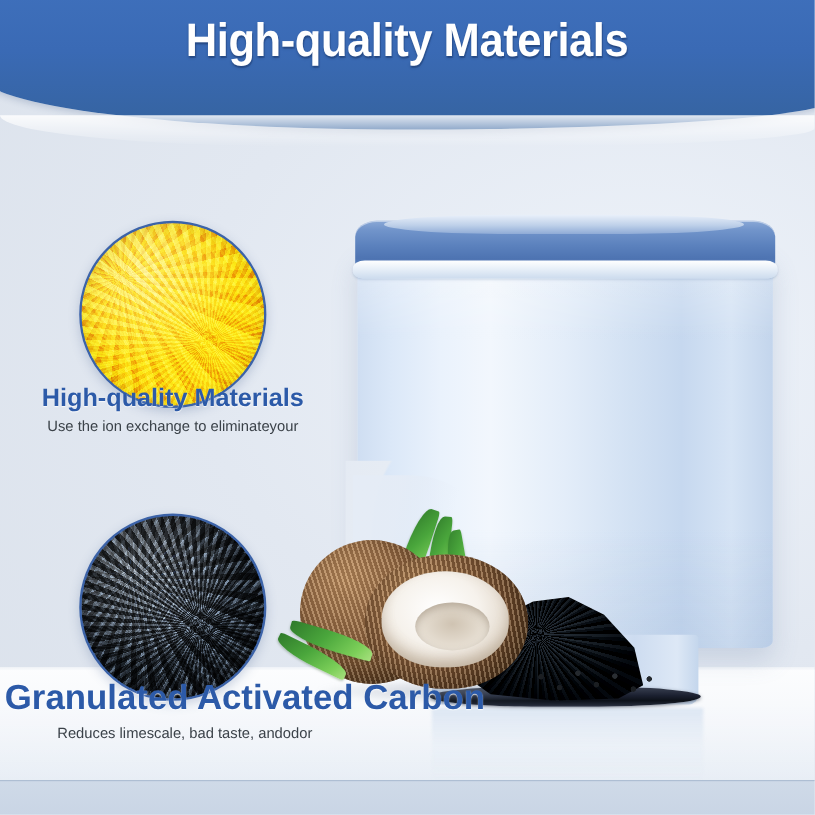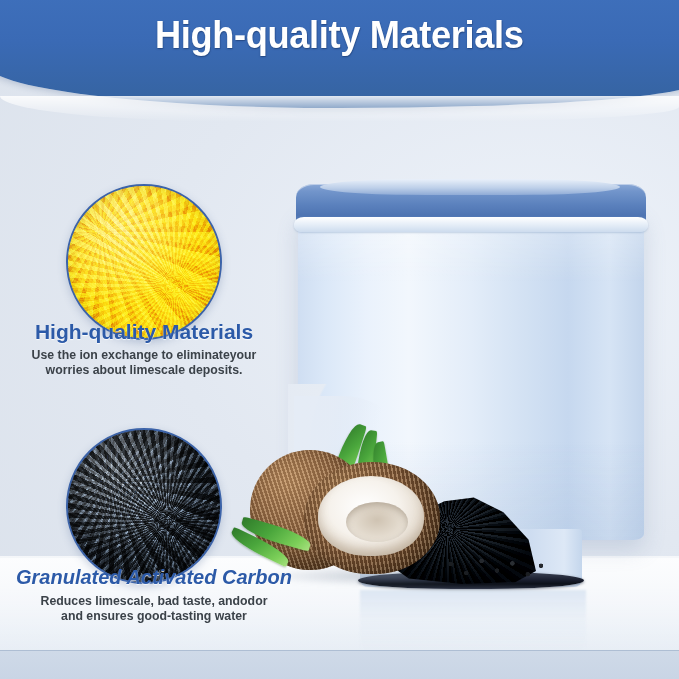--- a/index.html
+++ b/index.html
@@ -112,27 +112,26 @@
   .caption { position:absolute; text-align:center; }
   .caption-1 { left:8px; top:320px; width:272px; }
   .caption-2 { left:4px; top:566px; width:300px; }
   .cap-title {
     color:#2c5aa8;
     font-weight:bold;
     text-shadow:0 1px 1px rgba(255,255,255,.85);
     white-space:nowrap;
   }
   .caption-1 .cap-title { font-size:21px; }
-  .caption-2 .cap-title { font-size:20px;font-style:italic; }
+  .caption-2 .cap-title { font-size:29px; }
   .cap-sub {
     margin-top:4px;
     color:#3b4249;
     font-size:12.3px;
     line-height:15px;
-    font-weight:bold;
   }
   .caption-2 .cap-sub { margin-top:5px; }
 
   
   #filter { position:absolute; left:288px; top:184px; width:366px; height:400px; }
 
   .f-body {
     position:absolute; left:10px; top:26px; width:346px; height:330px;
     background:
       linear-gradient(90deg,
@@ -330,29 +329,27 @@
     <div class="leaf leaf-5"></div>
   </div>
 
   <div class="swatch swatch-resin"></div>
   <div class="swatch swatch-carbon"></div>
 
   <div class="caption caption-1">
     <div class="cap-title">High-quality Materials</div>
     <div class="cap-sub">
       <span>Use the ion exchange to eliminateyour</span><br>
-      <span>worries about limescale deposits.</span>
     </div>
   </div>
 
   <div class="caption caption-2">
     <div class="cap-title">Granulated Activated Carbon</div>
     <div class="cap-sub">
       <span>Reduces limescale, bad taste, andodor</span><br>
-      <span>and ensures good-tasting water</span>
     </div>
   </div>
 
   <div class="banner">
     <div class="banner-inner">
       <div class="banner-title">High-quality Materials</div>
     </div>
   </div>
   <div class="banner-glow"></div>
 

